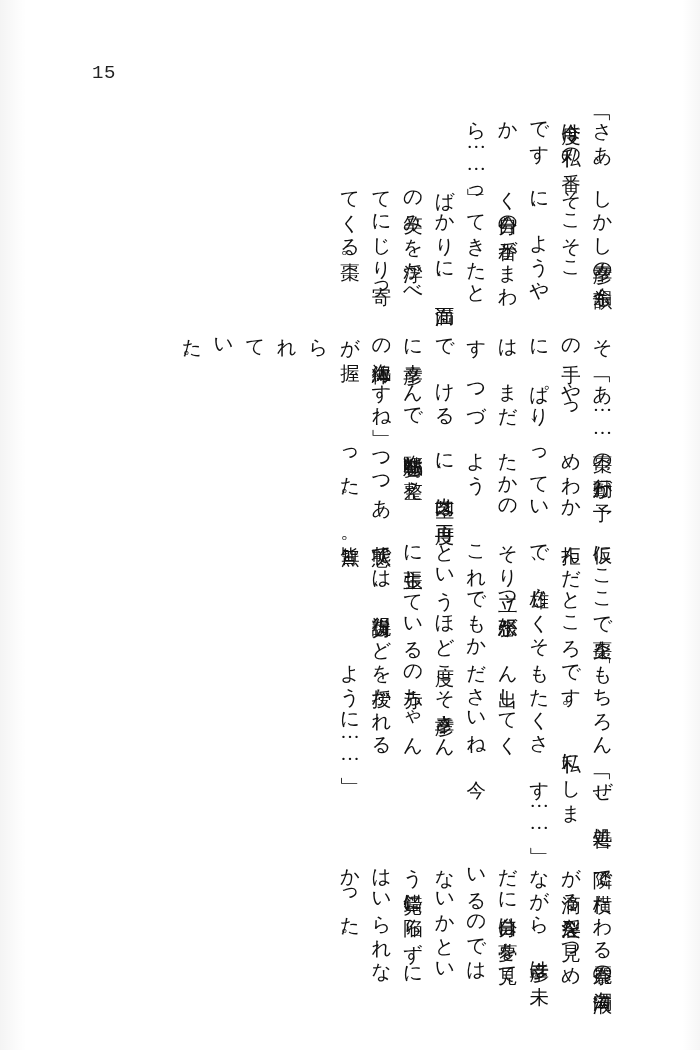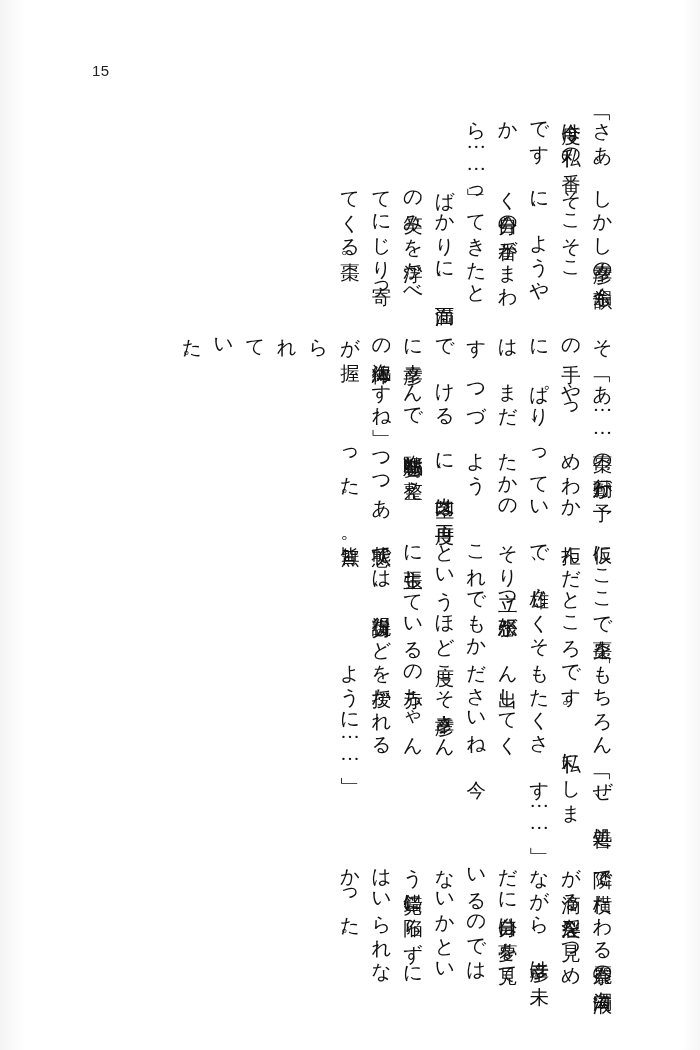--- a/index.html
+++ b/index.html
@@ -14,24 +14,24 @@
     background: #ffffff;
     overflow: hidden;
     font-family: "Liberation Serif", "DejaVu Serif", serif;
     color: #1a1a1a;
   }
   
   #page-number {
     position: absolute;
     left: 92px;
     top: 62px;
-    font-size: 15px;
+    font-size: 19px;
     color: #222;
     letter-spacing: 0.5px;
-    font-family: Liberation Sans, sans-serif;
+    font-family: Liberation Mono, monospace;
   }
   
   #body-text {
     position: absolute;
     top: 108px;
     right: 82px;
     height: 880px;
     width: 540px;
     display: flex;
     flex-direction: row;

